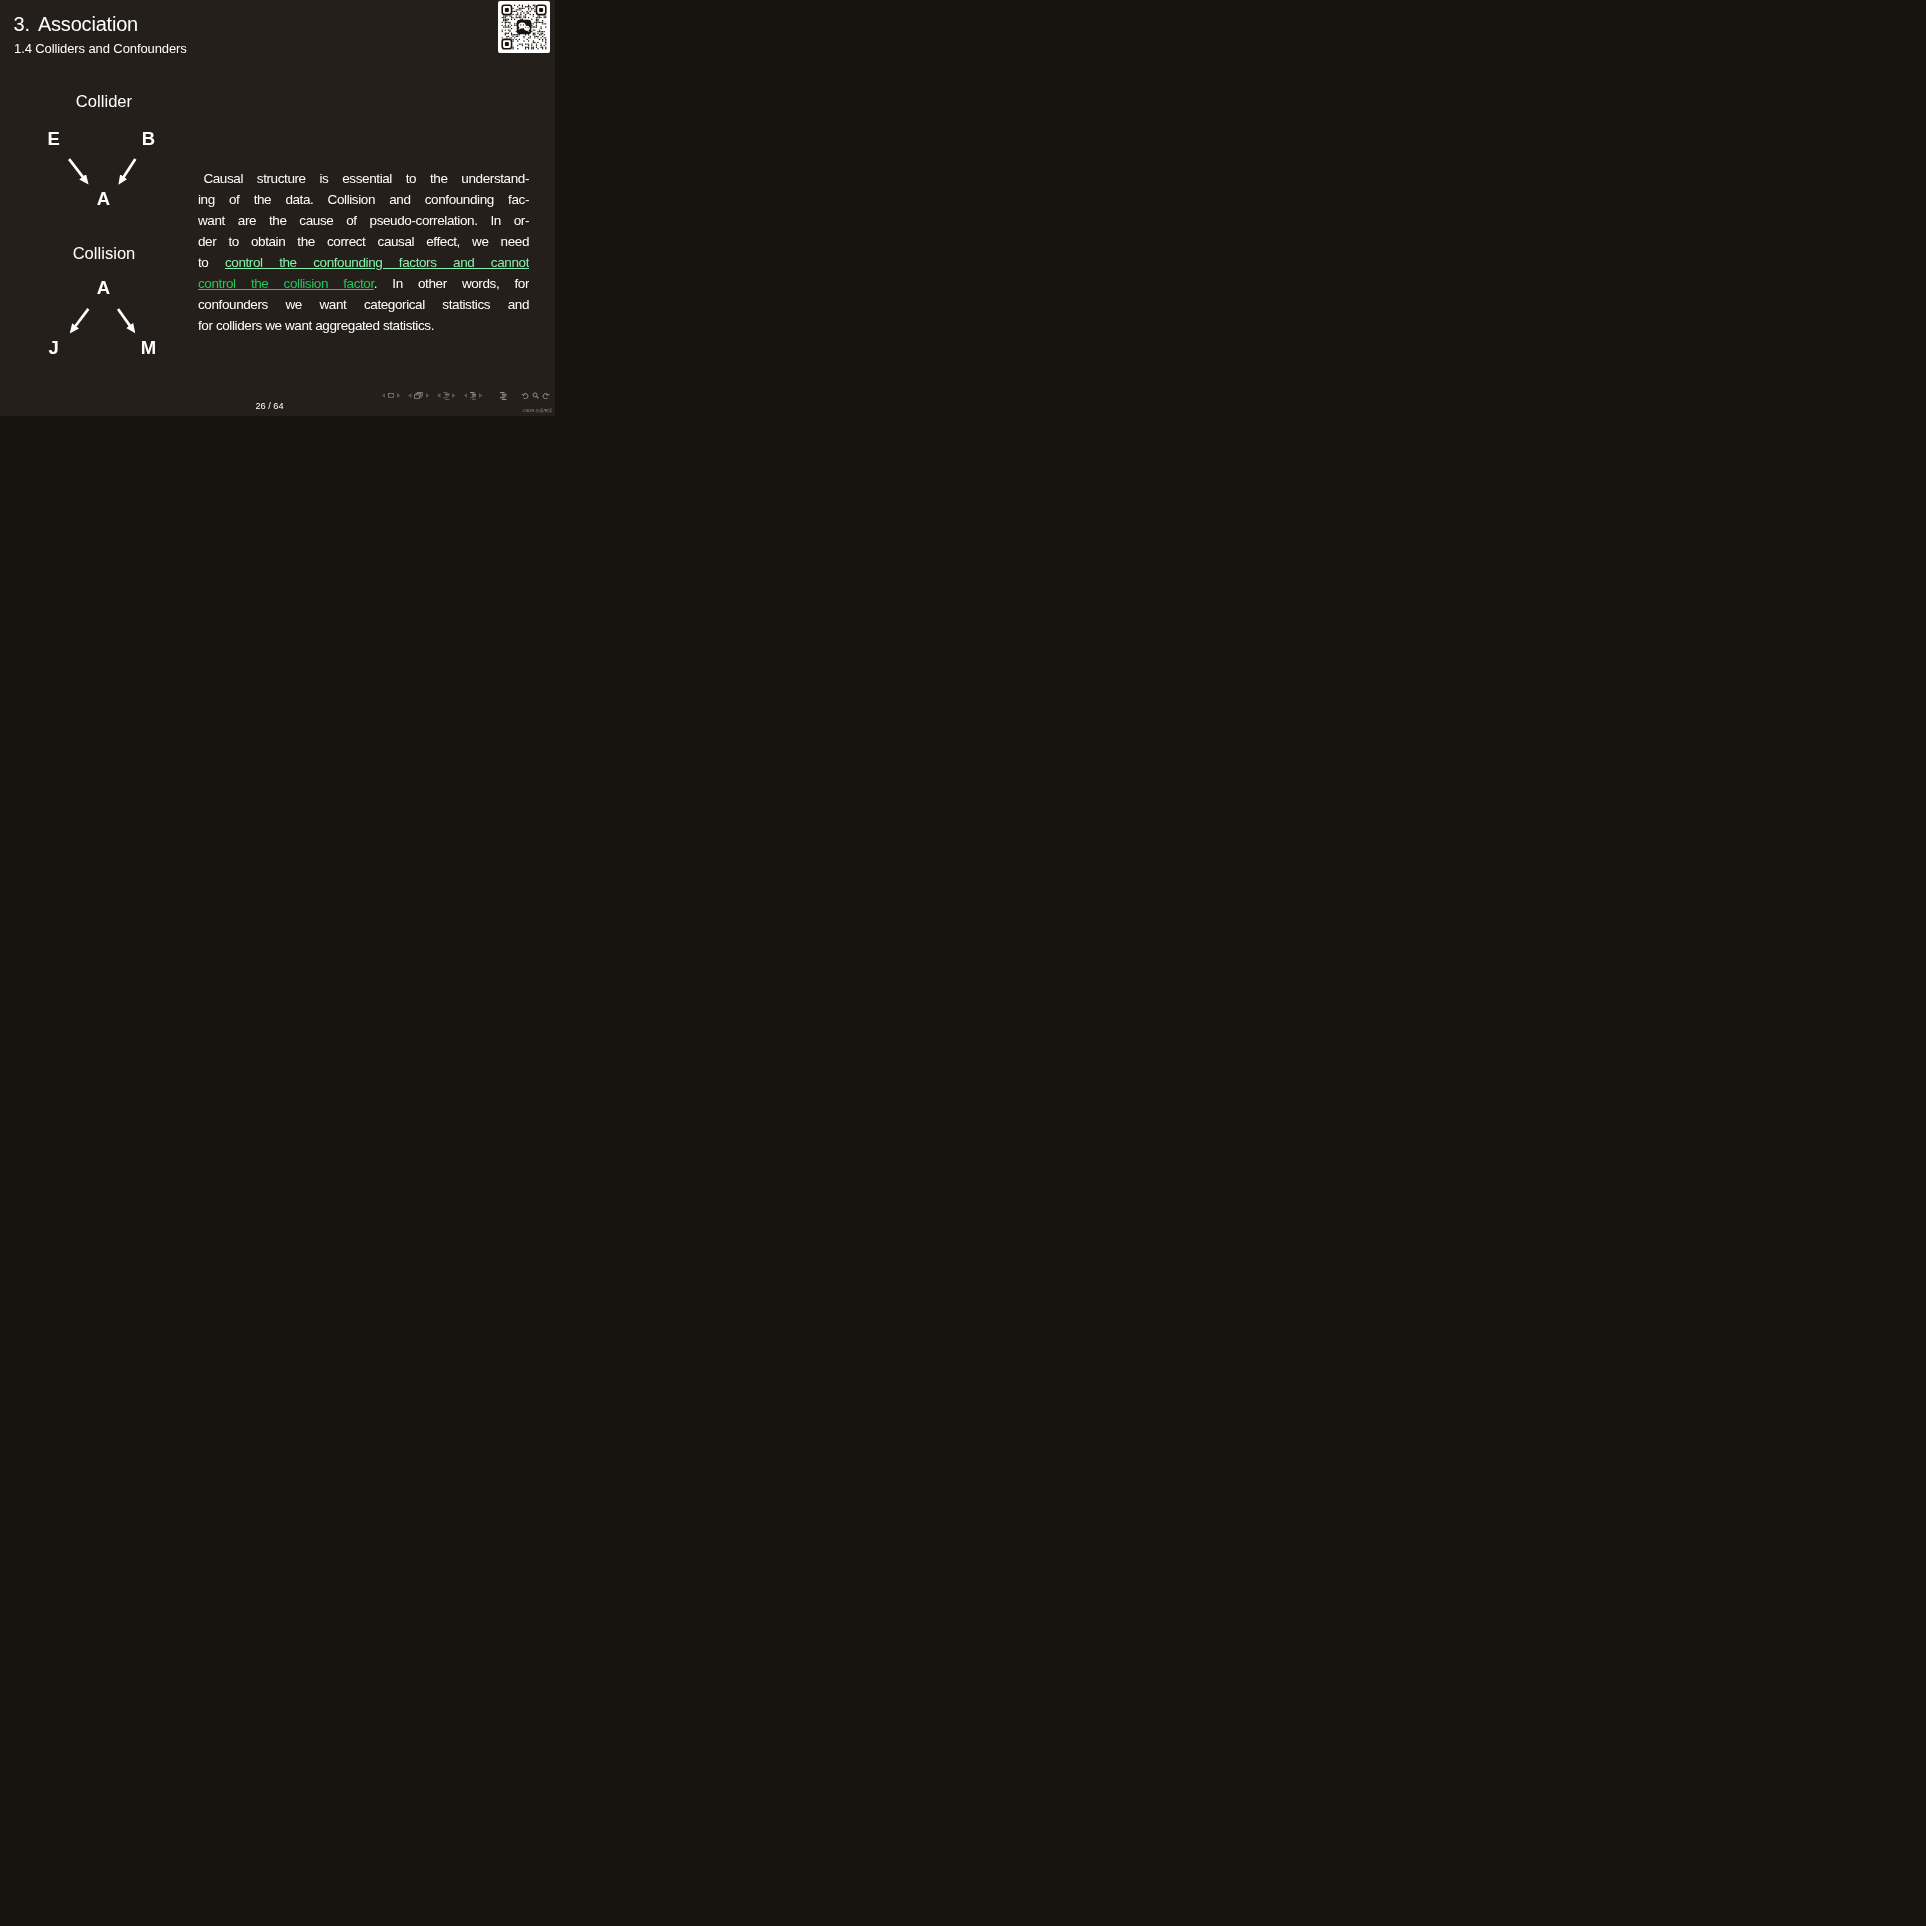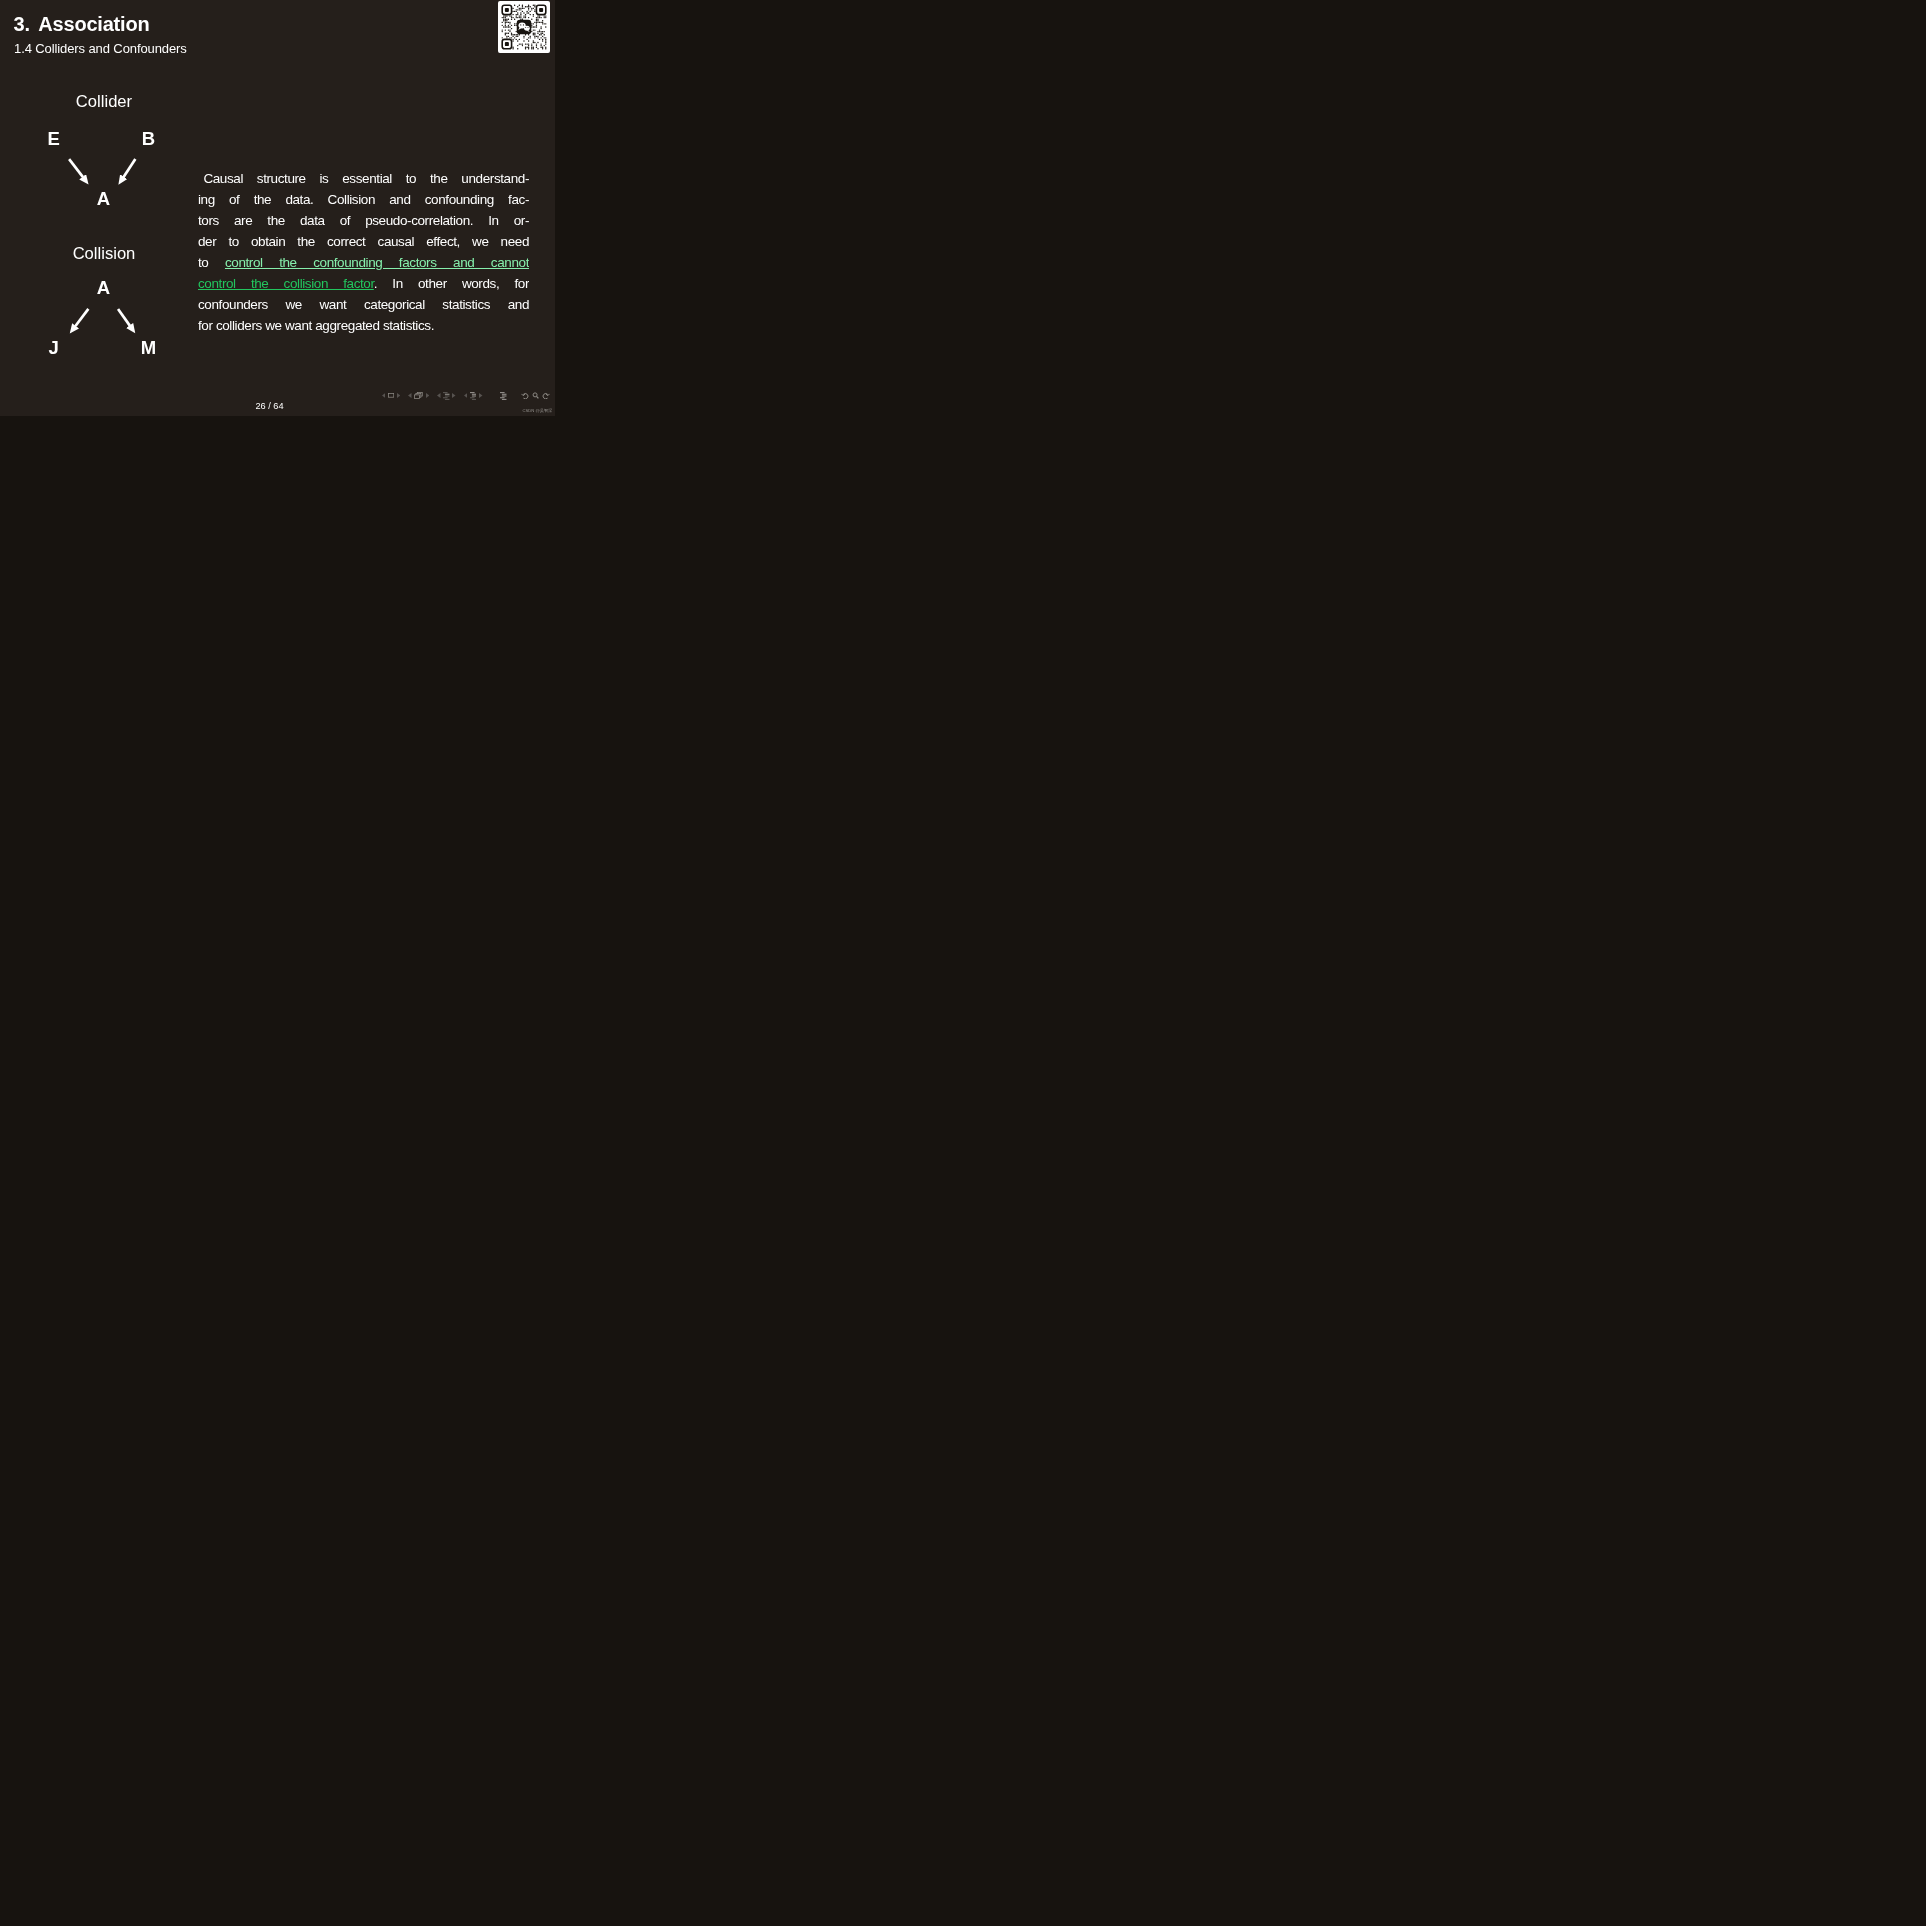--- a/index.html
+++ b/index.html
@@ -1,18 +1,18 @@
 <!DOCTYPE html>
 <html style="font-size:6.2px"><head>
 <meta charset="utf-8">
 <style>
   html,body{margin:0;padding:0;background:#17130f;}
   .slide{position:relative;width:555px;height:416px;background:#251f1b;overflow:hidden;
          font-family:"Liberation Sans","DejaVu Sans",sans-serif;color:#fff;}
-  .title{position:absolute;left:13.5px;top:12.7px;font-size:20px;line-height:23px;font-weight:700;
+  .title{position:absolute;left:13.5px;top:12.7px;font-size:20px;line-height:23px;font-weight:400;
          word-spacing:3.9px;letter-spacing:-0.2px;margin:0;}
   .subtitle{position:absolute;left:14px;top:41px;font-size:13px;line-height:15.4px;font-weight:400;
          letter-spacing:-0.1px;margin:0;}
   .qr{position:absolute;left:498px;top:0.8px;width:52px;height:52px;}
   .diagram{position:absolute;width:146px;height:127px;}
   .diagram.collider{left:31px;top:92px;}
   .diagram.confounder{left:31px;top:243px;}
   .dg-title{position:absolute;left:0;width:100%;text-align:center;font-weight:400;font-size:16.6px;line-height:19px;}
   .collider .dg-title{top:0.4px;}
   .confounder .dg-title{top:0.8px;}
@@ -343,21 +343,21 @@
     </defs>
     <line x1="179" y1="413" x2="215" y2="460" stroke="#ffffff" stroke-width="7" marker-end="url(#ah)"></line>
     <line x1="351" y1="413" x2="320" y2="460" stroke="#ffffff" stroke-width="7" marker-end="url(#ah)"></line>
     <line x1="229" y1="802" x2="195" y2="847" stroke="#ffffff" stroke-width="7" marker-end="url(#ah)"></line>
     <line x1="306" y1="802" x2="337" y2="846" stroke="#ffffff" stroke-width="7" marker-end="url(#ah)"></line>
   </svg>
 
   <div class="body-text">
       <div class="tline first"><span>Causal structure is essential to the understand-</span></div>
       <div class="tline"><span>ing of the data. Collision and confounding fac-</span></div>
-      <div class="tline"><span>tors are the data of pseudo-correlation. In or-</span></div>
+      <div class="tline"><span>want are the cause of pseudo-correlation. In or-</span></div>
       <div class="tline"><span>der to obtain the correct causal effect, we need</span></div>
       <div class="tline"><span>to </span><span style="color: #86efac; text-decoration: underline;">control the confounding factors and cannot</span></div>
       <div class="tline"><span style="color: #22c55e; text-decoration: underline;">control the collision factor</span><span>. In other words, for</span></div>
       <div class="tline"><span>confounders we want categorical statistics and</span></div>
       <div class="tline last"><span>for colliders we want aggregated statistics.</span></div>
     </div>
 
   <div class="navbar">
     <span class="ng">
       <svg width="3.5" height="5" viewBox="0 0 9 13">

